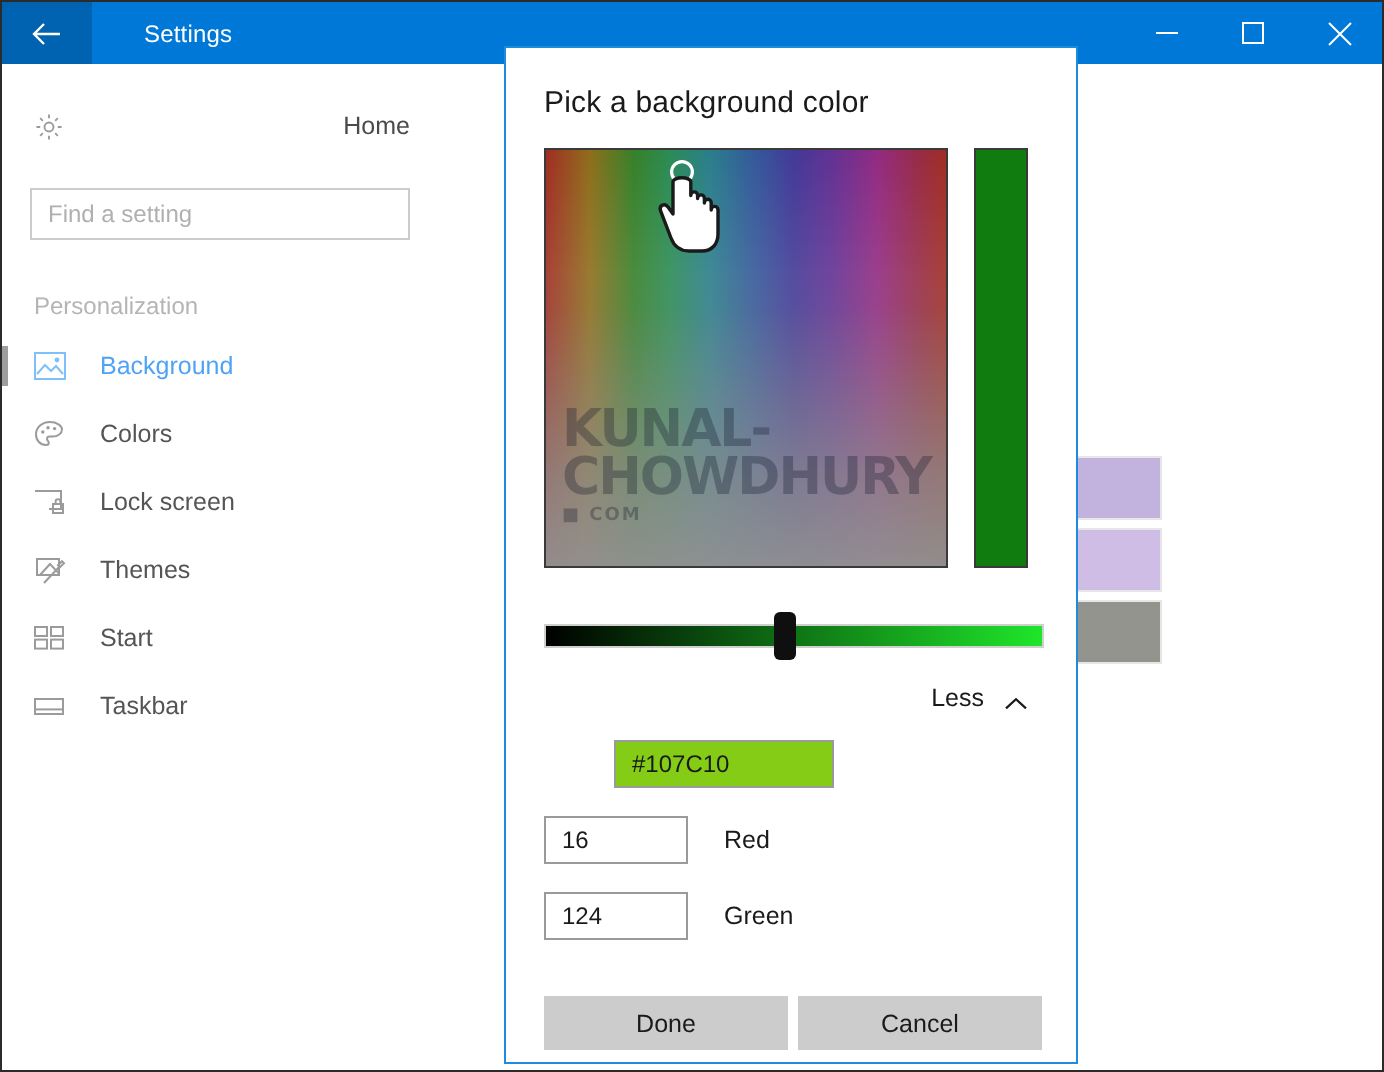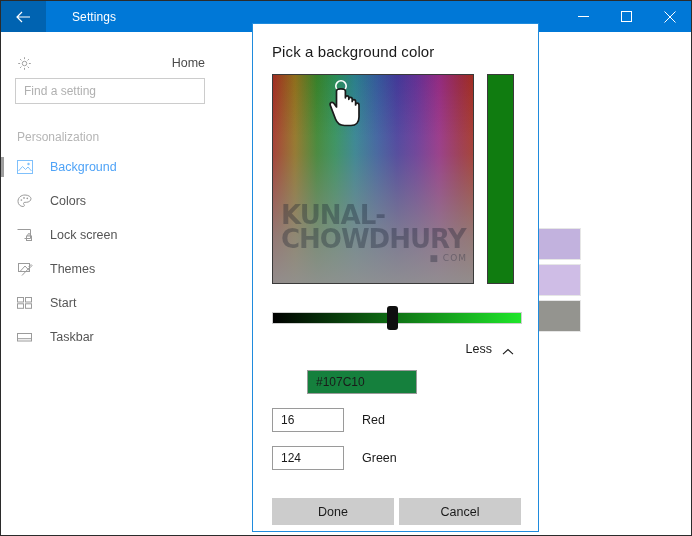--- a/index.html
+++ b/index.html
@@ -45,21 +45,21 @@
   .sidebar{
     position:absolute; left:0; top:31px; width:204px; height:504px;
     background:#ffffff;
   }
   .home-row{
     display:flex; align-items:center; height:30px; margin-top:16px; padding-left:16px;justify-content:space-between;
   }
   .home-row .ico{ width:22px; color:#8d8d8d; display:flex; align-items:center; }
   .home-row .lbl{ font-size:12.5px; color:#4a4a4a; margin-left:12px; }
 
-  .search-wrap{ padding:0 14px; }
+  .search-wrap{ padding:0 14px; margin-top:16px; }
   .search-box{
     height:26px; border:1px solid #cccccc; background:#fff;
     display:flex; align-items:center; padding:0 8px;
     width:190px;
   }
   .search-box input{
     border:0; outline:0; font-family:inherit; font-size:12px; color:#767676;
     width:100%; background:transparent;
   }
   .search-box input::placeholder{ color:#b0b0b0; }
@@ -123,21 +123,21 @@
   .sv-dark{
     position:absolute; inset:0;
     background:linear-gradient(to bottom, rgba(0,0,0,0.10) 0%, rgba(0,0,0,0.0) 30%);
   }
   .watermark{
     position:absolute; left:8px; bottom:20px; width:186px; opacity:0.30;
     font-family:"DejaVu Sans", sans-serif;
     color:#0f172a; pointer-events:none; user-select:none;
   }
   .wm-line1{ font-size:26px; font-weight:bold; letter-spacing:-1px; line-height:0.95; }
-  .wm-line2{ font-size:9px; font-weight:normal; text-align:right; letter-spacing:1px; margin-top:1px; }
+  .wm-line2{ font-size:9px; font-weight:bold; letter-spacing:1px; margin-top:1px; }
 
   .cursor{
     position:absolute; left:52px; top:4px; width:44px; height:52px; pointer-events:none;
   }
 
   .preview{
     width:27px; height:210px; margin-left:13px; border:1px solid #3a3a3a;
   }
 
   
@@ -161,21 +161,21 @@
 
   
   .field-row{ display:flex; align-items:center; padding-left:19px; margin-top:14px; }
   .combo{
     position:relative; width:105px; height:24px; border:1px solid #9a9a9a; background:#fff;
     display:flex; align-items:center; padding:0 8px;
   }
   .combo .val{ font-size:12px; color:#1a1a1a; }
   .combo .chev{ position:absolute; right:7px; top:6px; color:#7a7a7a; }
   .hexbox{
-    width:110px; height:24px; border:1px solid #9a9a9a; background:#15803d;
+    width:110px; height:24px; border:1px solid #9a9a9a; background:#84cc16;
     display:flex; align-items:center; padding:0 8px; margin-left:35px;
   }
   .hexbox .val{ font-size:12px; color:#1a1a1a; }
 
   .numbox{
     width:72px; height:24px; border:1px solid #9a9a9a; background:#fff;
     display:flex; align-items:center; padding:4px 8px;
   }
   .numbox .val{ font-size:12px; color:#1a1a1a; }
   .num-label{ font-size:12.5px; color:#1a1a1a; margin-left:18px; }

